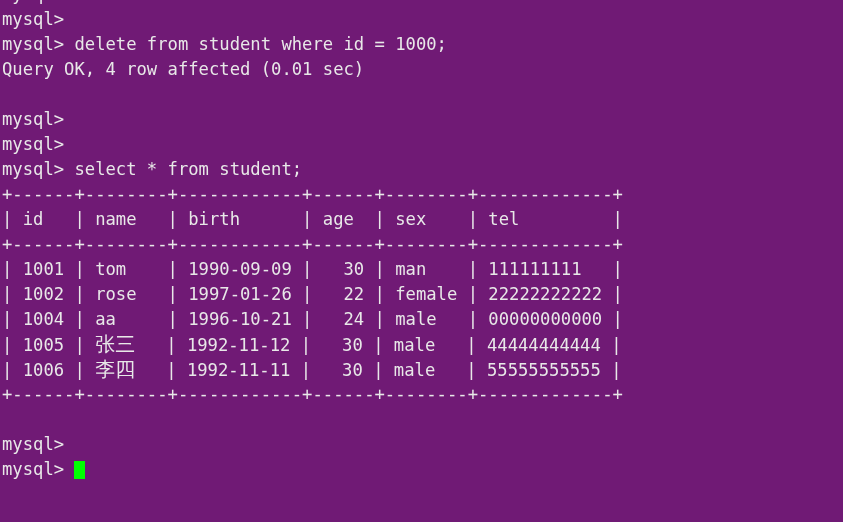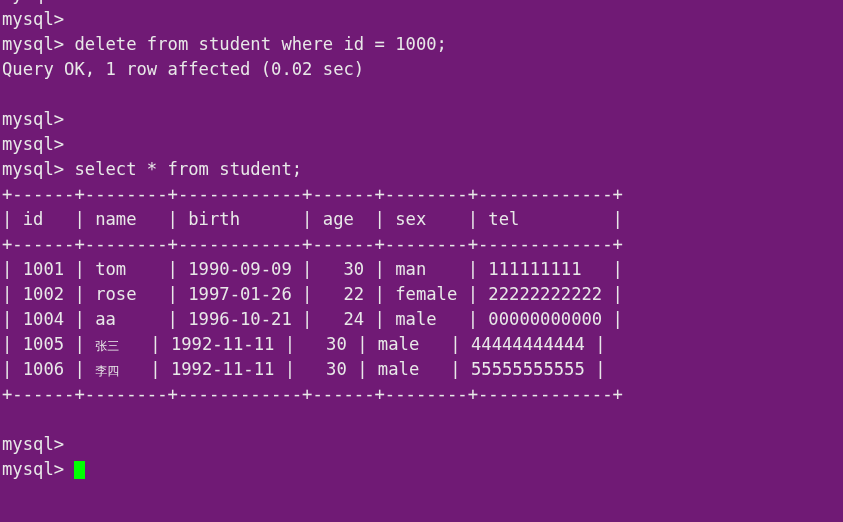--- a/index.html
+++ b/index.html
@@ -36,21 +36,21 @@
     height: 25px;
     white-space: pre;
     letter-spacing: 0px;
     color: #e8e8e8;
   }
   .line.blank {
     color: transparent;
   }
   .cjk {
     font-family: "DejaVu Sans", sans-serif;
-    font-size: 12px;
+    font-size: 20px;
   }
   .cursor {
     display: inline-block;
     width: 10.1px;
     height: 18px;
     vertical-align: -4px;
     background: #00ff00;
   }
   .sr {
     position: absolute;
@@ -62,32 +62,32 @@
   }
 </style>
 </head>
 <body>
 
 <div id="terminal" style="background: #701a75; color: rgb(232, 232, 232);">
   <div id="scroll">
       <div class="line">mysql&gt;</div>
       <div class="line">mysql&gt;</div>
       <div class="line">mysql&gt; delete from student where id = 1000;</div>
-      <div class="line">Query OK, 1 row affected (0.02 sec)</div>
+      <div class="line">Query OK, 4 row affected (0.01 sec)</div>
       <div class="line blank"> </div>
       <div class="line">mysql&gt;</div>
       <div class="line">mysql&gt;</div>
       <div class="line">mysql&gt; select * from student;</div>
       <div class="line">+------+--------+------------+------+--------+-------------+</div>
       <div class="line">| id   | name   | birth      | age  | sex    | tel         |</div>
       <div class="line">+------+--------+------------+------+--------+-------------+</div>
       <div class="line">| 1001 | tom    | 1990-09-09 |   30 | man    | 111111111   |</div>
       <div class="line">| 1002 | rose   | 1997-01-26 |   22 | female | 22222222222 |</div>
       <div class="line">| 1004 | aa     | 1996-10-21 |   24 | male   | 00000000000 |</div>
-      <div class="line"><span>| 1005 | </span><span class="cjk">张三</span><span>   | 1992-11-11 |   30 | male   | 44444444444 |</span></div>
+      <div class="line"><span>| 1005 | </span><span class="cjk">张三</span><span>   | 1992-11-12 |   30 | male   | 44444444444 |</span></div>
       <div class="line"><span>| 1006 | </span><span class="cjk">李四</span><span>   | 1992-11-11 |   30 | male   | 55555555555 |</span></div>
       <div class="line">+------+--------+------------+------+--------+-------------+</div>
       <div class="line blank"> </div>
       <div class="line">mysql&gt;</div>
       <div class="line"><span>mysql&gt; </span><span class="cursor" style="background: rgb(0, 255, 0);"></span></div>
     </div>
   <span class="sr">mysql-client-terminal</span>
 </div>
 
 </body></html>

